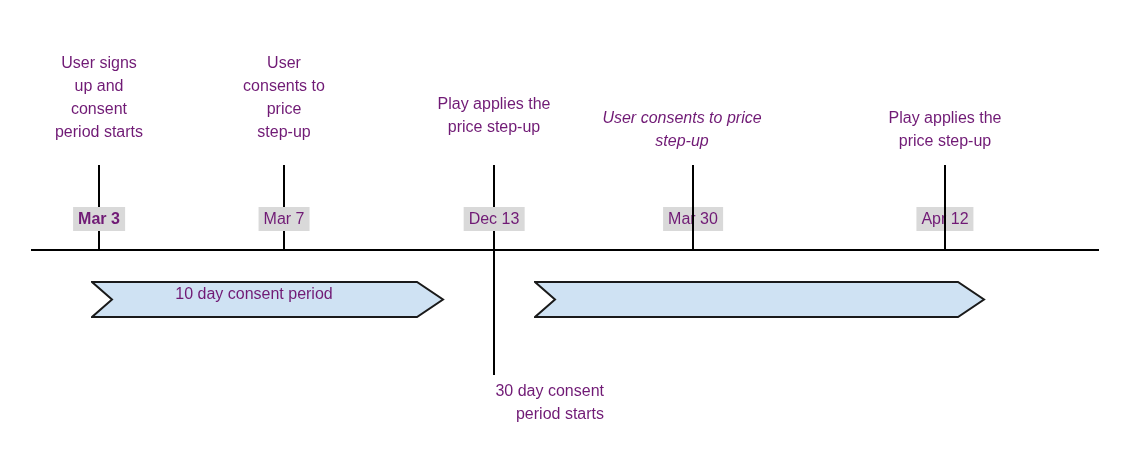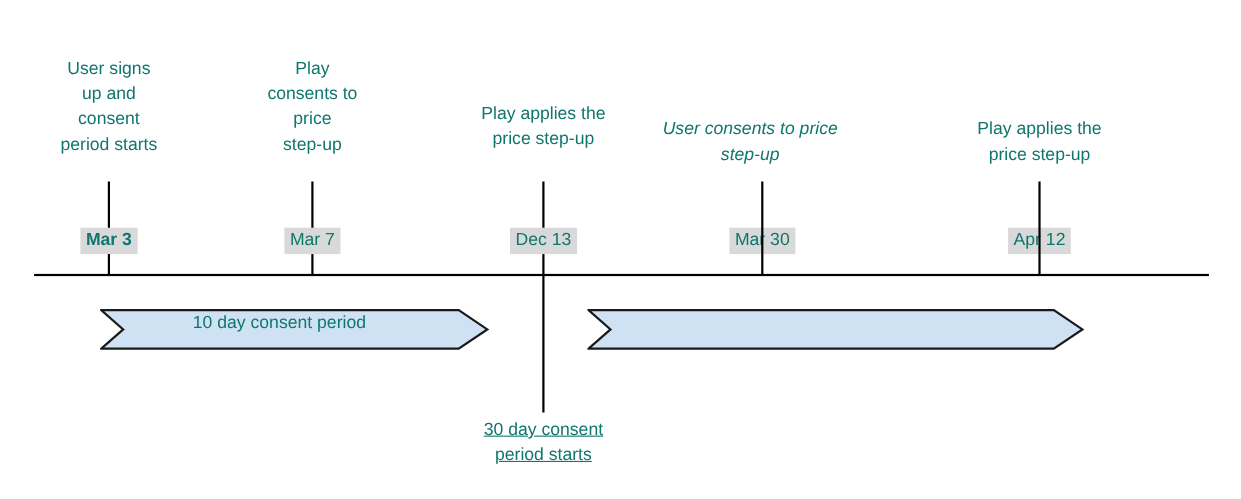--- a/index.html
+++ b/index.html
@@ -3,21 +3,21 @@
 <meta charset="utf-8">
 <style>
   html, body { margin: 0; padding: 0; background: #ffffff; }
   .canvas {
     position: relative;
     width: 1128px;
     height: 454px;
     background: #ffffff;
     font-family: "Liberation Sans", sans-serif;
     font-size: 16px;
-    color: #0f766e;
+    color: #701a75;
     overflow: hidden;
   }
   .axis {
     position: absolute;
     left: 31px; top: 249px;
     width: 1068px; height: 2px;
     background: #000000;
   }
   .tick {
     position: absolute;
@@ -48,41 +48,40 @@
     position: absolute;
     top: 282px;
     height: 23px;
     display: flex;
     align-items: center;
     justify-content: center;
     z-index: 2;
   }
   .annotation {
     position: absolute;
-    text-align: center;
+    text-align: right;
     white-space: pre-line;
     line-height: 23px;
-    text-decoration: underline;
   }
 </style>
 </head>
 <body>
 
 <div class="canvas">
 
   <div class="axis"></div>
 
   <div class="event-label" style="left:39px; top:51px; width:120px;">User signs
 up and
 consent
 period starts</div>
   <div class="tick" style="left:98px; top:165px; height:85px;"></div>
   <div class="date-chip" style="left:99px;font-weight:bold;">Mar 3</div>
 
-  <div class="event-label" style="left:224px; top:51px; width:120px;">Play
+  <div class="event-label" style="left:224px; top:51px; width:120px;">User
 consents to
 price
 step-up</div>
   <div class="tick" style="left:283px; top:165px; height:85px;"></div>
   <div class="date-chip" style="left:284px;">Mar 7</div>
 
   <div class="event-label" style="left:414px; top:92px; width:160px;">Play applies the
 price step-up</div>
   <div class="tick" style="left:493px; top:165px; height:210px;"></div>
   <div class="date-chip" style="left:494px;">Dec 13</div>

